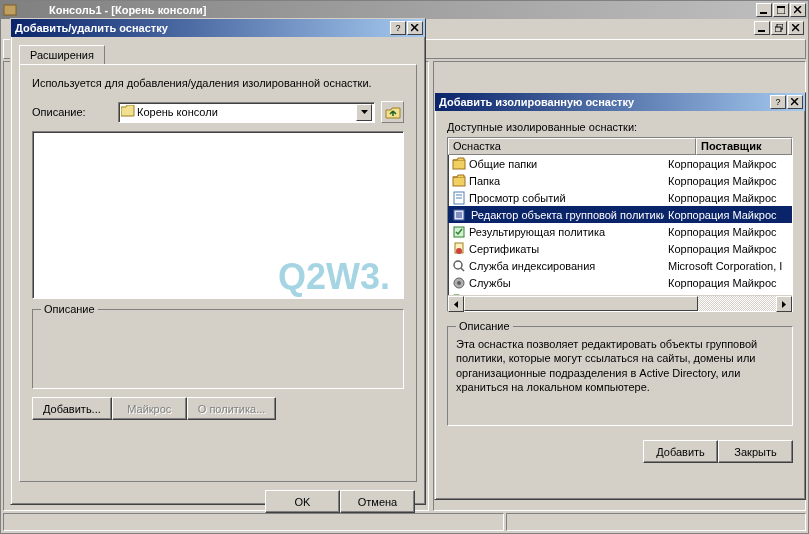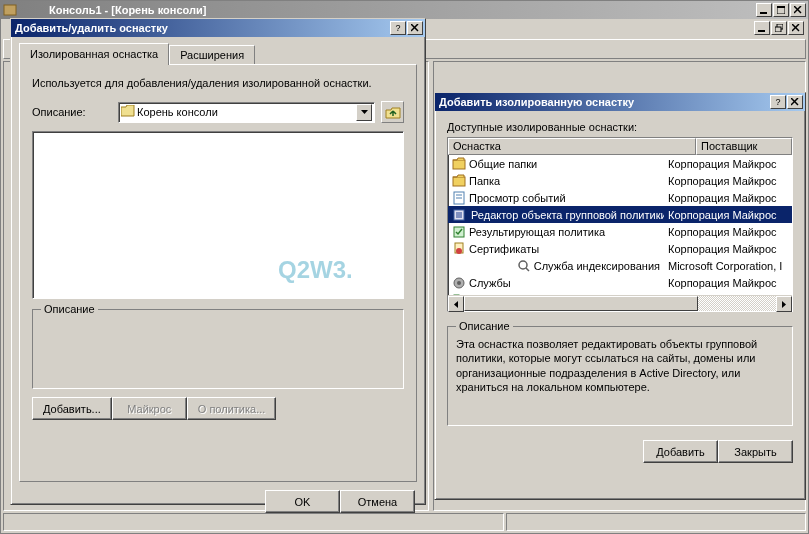--- a/index.html
+++ b/index.html
@@ -47,21 +47,21 @@
 .lv-row { display: flex; align-items: center; height: 17px; cursor: pointer; }
 .lv-row.selected { background: #0a246a; color: #fff; }
 .lv-cell { padding: 0 4px; overflow: hidden; white-space: nowrap; display: flex; align-items: center; gap: 3px; }
 .lv-icon { width: 14px; height: 14px; flex-shrink: 0; }
 
 .scrollbar-h { height: 16px; background: #d4d0c8; display: flex; border-top: 1px solid #d4d0c8; }
 .sb-btn { width: 16px; height: 16px; background: #d4d0c8; border: 1px solid; border-color: #fff #404040 #404040 #fff; display: flex; align-items: center; justify-content: center; font-size: 8px; }
 .sb-track { flex: 1; background: repeating-conic-gradient(#d4d0c8 0% 25%, #fff 0% 50%) 0 0/2px 2px; position: relative; }
 .sb-thumb { position: absolute; height: 100%; background: #d4d0c8; border: 1px solid; border-color: #fff #404040 #404040 #fff; }
 
-.watermark { position: absolute; font-size: 24px; color: #6bb8d0; opacity: 0.6; font-weight: bold; pointer-events: none; }
+.watermark { position: absolute; font-size: 36px; color: #6bb8d0; opacity: 0.6; font-weight: bold; pointer-events: none; }
 
 .mdi-btns { position: absolute; display: flex; gap: 1px; }
 </style>
 </head>
 <body>
 
 <div class="window-bg" style="top:0; left:0; width:809px; height:534px;">
   <div class="titlebar inactive">
     <span class="titlebar-icon">
       <svg width="14" height="14">
@@ -128,21 +128,20 @@
       <div class="titlebar-btn">
           <svg width="8" height="8">
             <line x1="0" y1="0" x2="7" y2="7" stroke="#000" stroke-width="1.5"></line>
             <line x1="7" y1="0" x2="0" y2="7" stroke="#000" stroke-width="1.5"></line>
           </svg>
         </div>
     </div>
   </div>
 
   <div class="tab-strip">
-    <div class="tab active">Изолированная оснастка</div>
     <div class="tab">Расширения</div>
   </div>
   <div class="tab-panel" style="height:418px;">
     <div class="label-text" style="margin-bottom:12px;">Используется для добавления/удаления изолированной оснастки.</div>
 
     <div class="row">
       <span style="width:80px;">Описание:</span>
       <div class="combo">
         <span><svg width="14" height="12">
               <path d="M0 2 L5 2 L6 0 L13 0 L13 11 L0 11 Z" fill="#f0e090" stroke="#a08020"></path>
@@ -194,21 +193,21 @@
         </div>
     </div>
   </div>
 
   <div style="padding:10px 12px;">
     <div class="label-text">Доступные изолированные оснастки:</div>
 
     <div class="listview" style="height:175px;">
       <div class="lv-header">
         <div class="lv-col" style="width:248px;">Оснастка</div>
-        <div class="lv-col" style="flex:1;">Поставщик</div>
+        <div class="lv-col" style="flex:1;font-weight:bold;">Поставщик</div>
       </div>
       <div class="lv-body" id="lv-body" style="height:140px;">
           <div class="lv-row">
             <div class="lv-cell" style="width: 216px;">
               <span class="lv-icon"><svg width="14" height="14">
                   <rect x="1" y="3" width="12" height="9" fill="#f0d060" stroke="#a07020"></rect>
                   <path d="M1 3 L5 3 L6 1 L12 1 L12 3" fill="#f0d060" stroke="#a07020"></path>
                 </svg></span>
               <span>Общие папки</span>
             </div>
@@ -259,21 +258,21 @@
             <div class="lv-cell" style="width: 216px;">
               <span class="lv-icon"><svg width="14" height="14">
                   <rect x="3" y="1" width="8" height="10" fill="#fff0c0" stroke="#a08020"></rect>
                   <circle cx="7" cy="9" r="3" fill="#d04040"></circle>
                 </svg></span>
               <span>Сертификаты</span>
             </div>
             <div class="lv-cell" style="flex: 1 1 0%;">Корпорация Майкрос</div>
           </div>
           <div class="lv-row">
-            <div class="lv-cell" style="width: 216px; justify-content: flex-end;">
+            <div class="lv-cell" style="width: 216px;">
               <span class="lv-icon"><svg width="14" height="14">
                   <circle cx="6" cy="6" r="4" fill="none" stroke="#606060" stroke-width="1.5"></circle>
                   <line x1="9" y1="9" x2="12" y2="12" stroke="#606060" stroke-width="1.5"></line>
                 </svg></span>
               <span>Служба индексирования</span>
             </div>
             <div class="lv-cell" style="flex: 1 1 0%;">Microsoft Corporation, I</div>
           </div>
           <div class="lv-row">
             <div class="lv-cell" style="width: 216px;">

